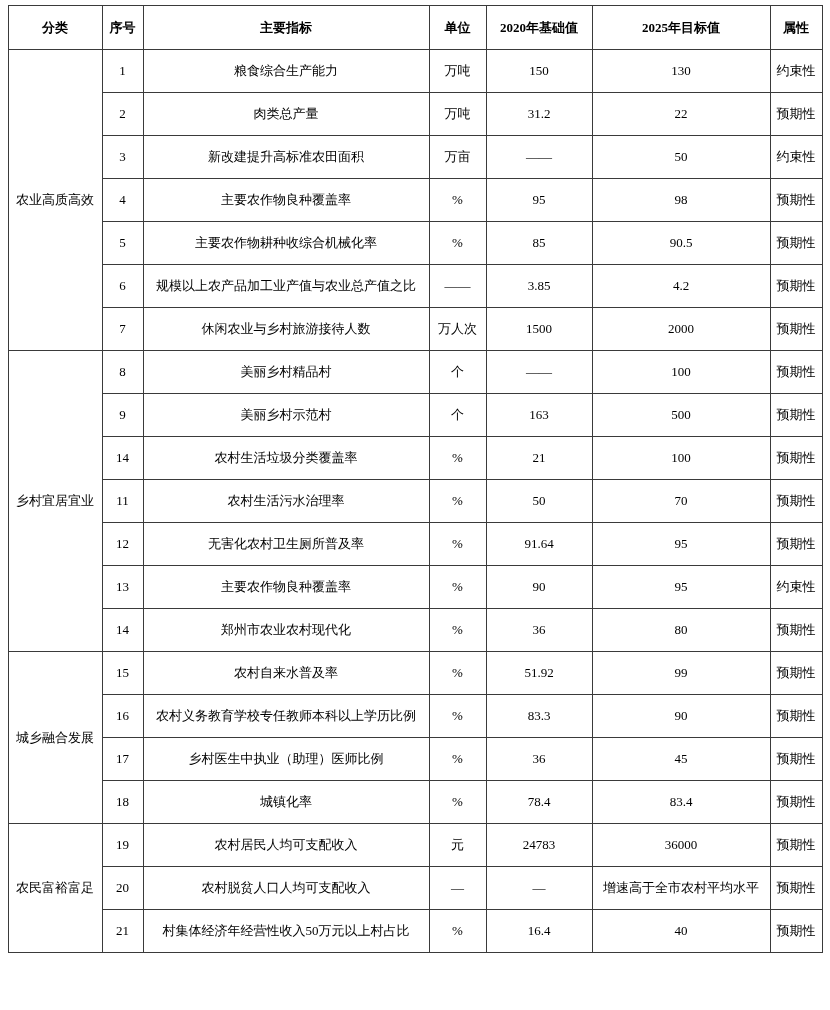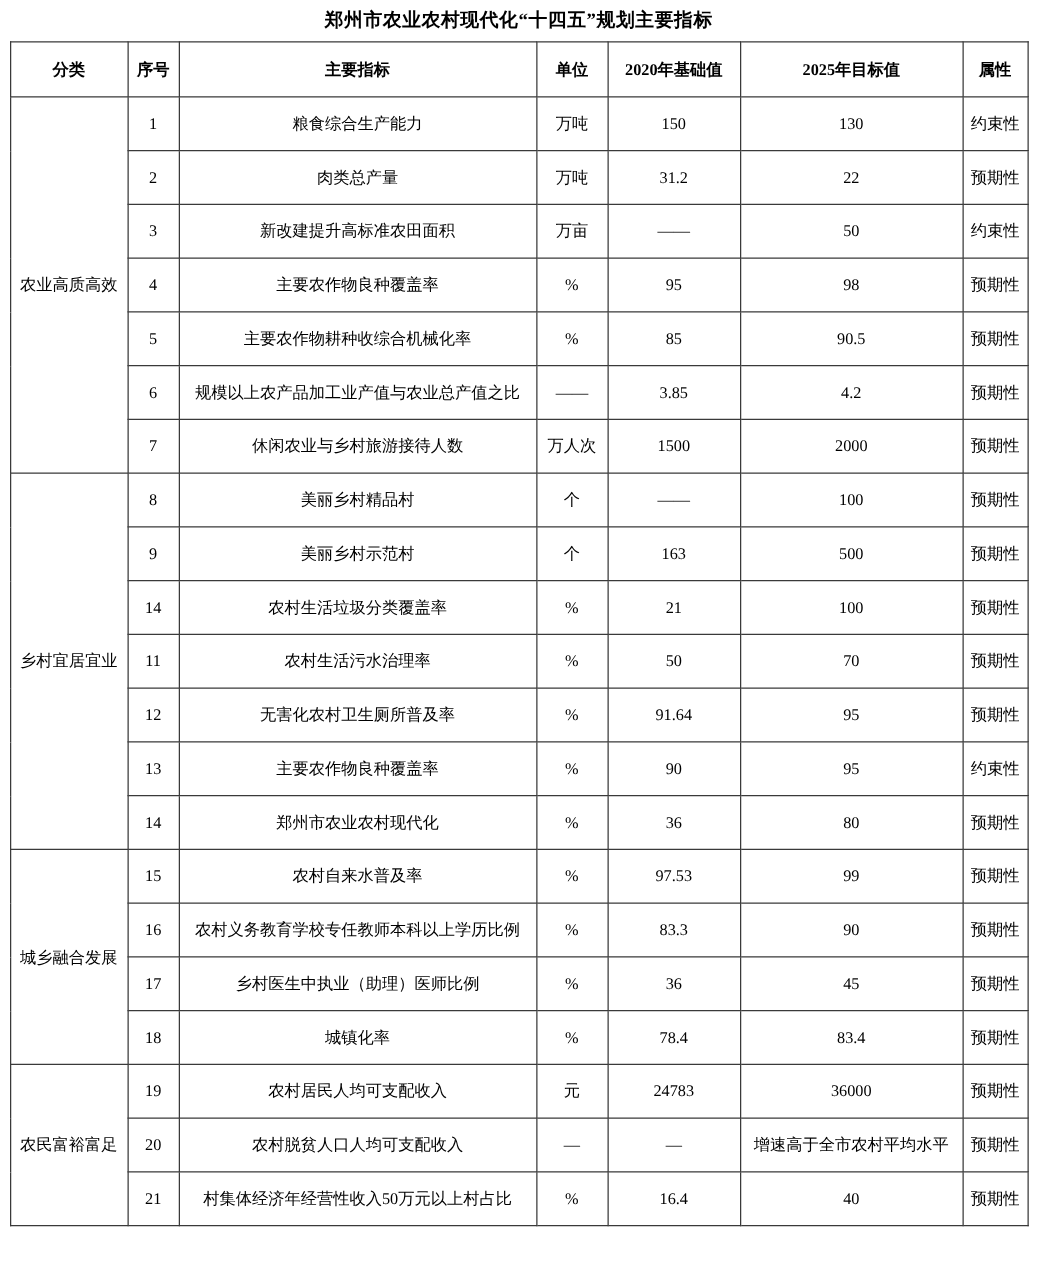--- a/index.html
+++ b/index.html
@@ -62,21 +62,20 @@
   col.w-unit   { width: 57px; }
   col.w-base   { width: 106px; }
   col.w-target { width: 178px; }
   col.w-attr   { width: 52px; }
 </style>
 </head>
 <body>
 
 <div class="page">
 
-  <div class="doc-title">郑州市农业农村现代化“十四五”规划主要指标</div>
 
   <table class="indicators">
     <colgroup>
       <col class="w-cat">
         <col class="w-no">
         <col class="w-ind">
         <col class="w-unit">
       <col class="w-base">
         <col class="w-target">
         <col class="w-attr">
@@ -207,21 +206,21 @@
         <td>36</td>
         <td>80</td>
         <td>预期性</td>
       </tr>
 
       <tr>
         <td class="c-cat" rowspan="4">城乡融合发展</td>
         <td>15</td>
         <td class="c-ind">农村自来水普及率</td>
         <td>%</td>
-        <td>97.53</td>
+        <td>51.92</td>
         <td>99</td>
         <td>预期性</td>
       </tr>
       <tr>
         <td>16</td>
         <td class="c-ind">农村义务教育学校专任教师本科以上学历比例</td>
         <td>%</td>
         <td>83.3</td>
         <td>90</td>
         <td>预期性</td>

